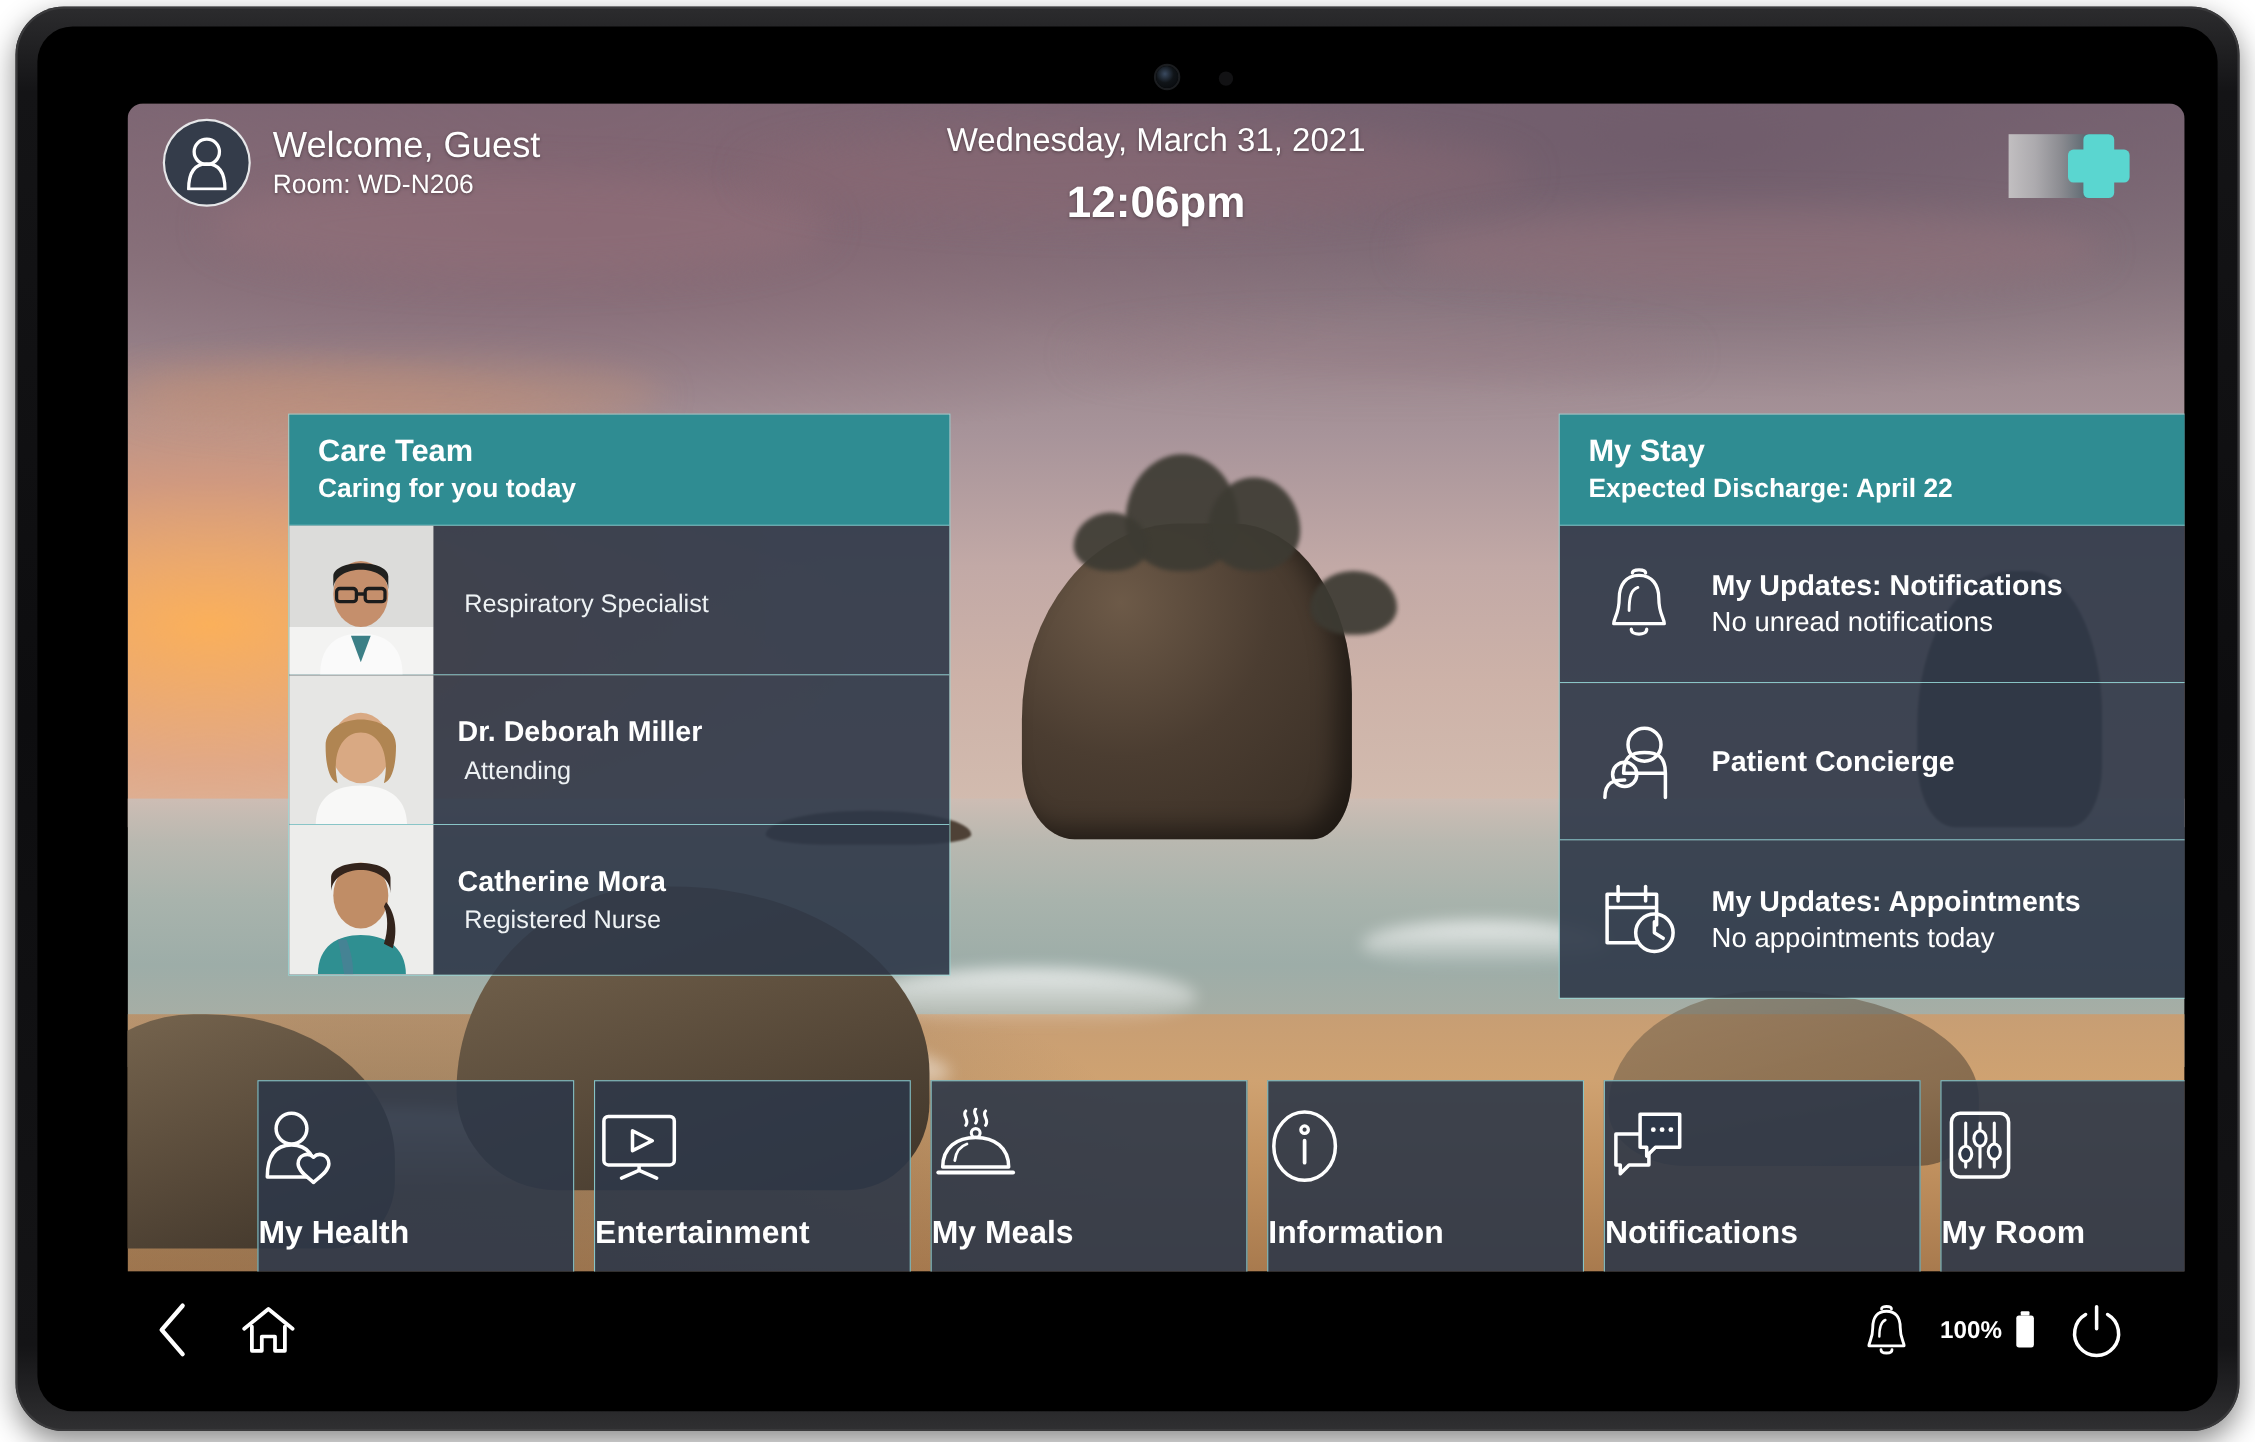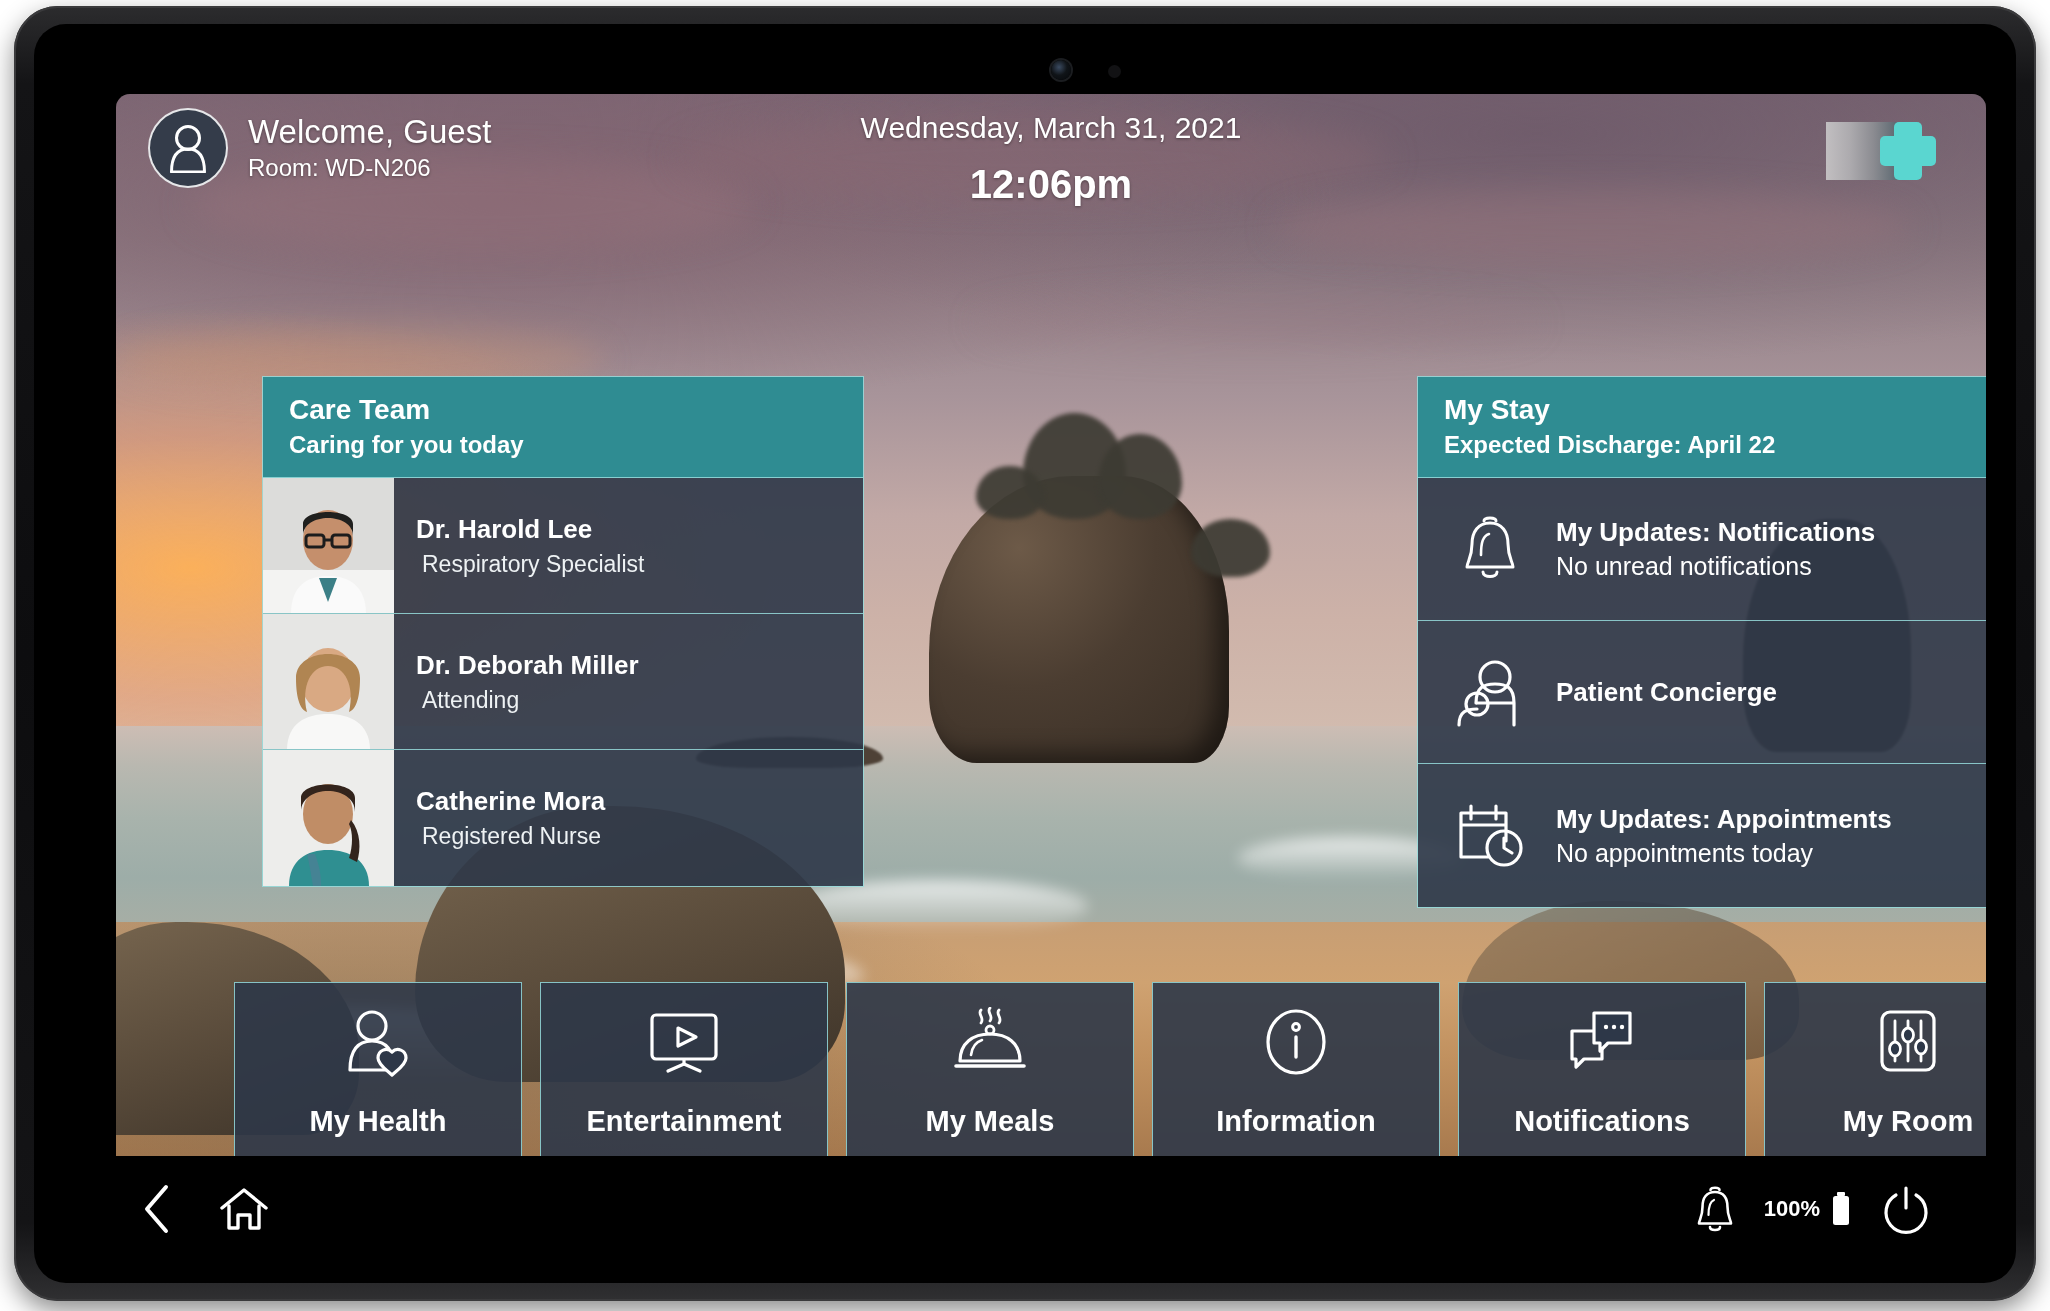--- a/index.html
+++ b/index.html
@@ -185,21 +185,21 @@
   .stay-text { padding-left: 16px; }
   .stay-title { font-size: 26px; font-weight: 700; color: #fff; }
   .stay-sub { font-size: 25px; color: #fff; font-weight: 400; margin-top: 4px; }
 
   
   .tiles { position: absolute; left: 118px; top: 888px; display: flex; gap: 18px; }
   .tile {
     width: 288px; height: 178px;
     background: rgba(45,55,72,.9);
     border: 1.5px solid rgba(150,220,220,.85);
-    display: flex; flex-direction: column; align-items: center;
+    display: flex; flex-direction: column; align-items: flex-start;
     padding-top: 22px;
   }
   .tile-icon { height: 74px; display: flex; align-items: center; justify-content: center; }
   .tile-label { margin-top: 26px; font-size: 29px; font-weight: 700; color: #fff; }
 
   
   .navbar {
     position: absolute; left: 90px; top: 1150px;
     width: 1870px; height: 74px;
     background: #000; border-radius: 0 0 18px 18px;
@@ -290,21 +290,20 @@
             <path d="M28 136 C28 108 44 98 65 98 C86 98 103 108 103 136 Z" fill="#fafafa"></path>
             <path d="M56 100 L65 124 L74 100 Z" fill="#3b7f86"></path>
             <ellipse cx="65" cy="62" rx="25" ry="30" fill="#c58f6c"></ellipse>
             <path d="M40 58 C40 34 90 34 90 58 L90 46 C90 30 40 30 40 46 Z" fill="#20201e"></path>
             <rect x="43" y="57" width="18" height="12" rx="3" fill="none" stroke="#1c1c1c" stroke-width="3"></rect>
             <rect x="69" y="57" width="18" height="12" rx="3" fill="none" stroke="#1c1c1c" stroke-width="3"></rect>
             <line x1="61" y1="62" x2="69" y2="62" stroke="#1c1c1c" stroke-width="3"></line>
           </svg>
         </div>
         <div class="care-info">
-          <div class="care-name">Dr. Harold Lee</div>
           <div class="care-role">Respiratory Specialist</div>
         </div>
       </div>
 
       <div class="care-row">
         <div class="care-photo">
           <svg width="131" height="136" viewBox="0 0 131 136">
             <rect width="131" height="136" fill="#e6e6e4"></rect>
             <path d="M24 136 C24 110 42 100 65 100 C88 100 107 110 107 136 Z" fill="#f8f8f7"></path>
             <ellipse cx="65" cy="66" rx="27" ry="32" fill="#d9a983"></ellipse>

